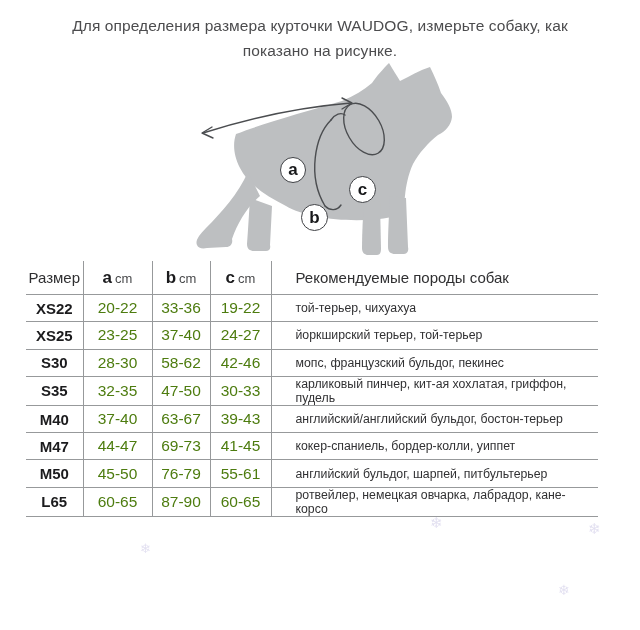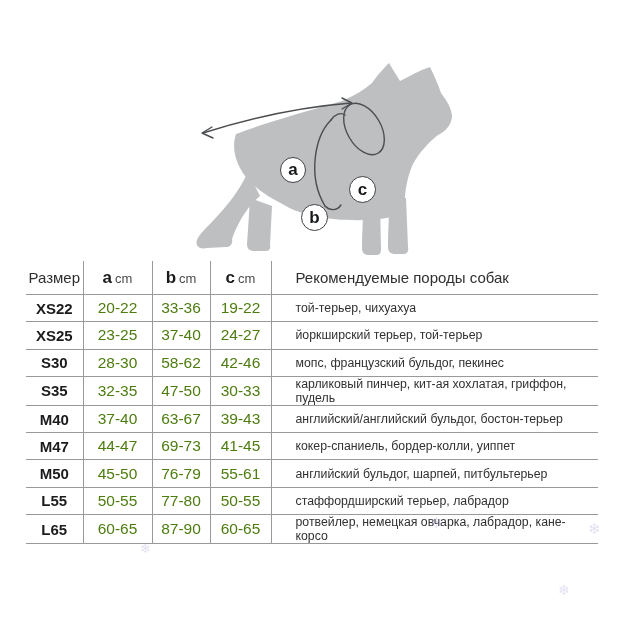--- a/index.html
+++ b/index.html
@@ -41,20 +41,21 @@
   .sf-1 { left:430px; top:514px; font-size:15px; }
   .sf-2 { left:588px; top:520px; font-size:15px; }
   .sf-3 { left:558px; top:582px; font-size:14px; }
   .sf-4 { left:140px; top:541px; font-size:13px; }
 </style>
 </head>
 <body>
 
 <div class="page">
 
+  <p class="intro">Для определения размера курточки WAUDOG, измерьте собаку, как показано на рисунке.</p>
 
   <div class="figure">
     <svg width="640" height="214" viewBox="0 53 640 214">
       <g>
         <path class="dog" d="M 236 134
           C 262 124, 304 112, 342 101
           C 354 96, 364 90, 372 83
           C 376 77, 383 69, 389 63
           C 393 70, 397 76, 400 81
           C 410 76, 420 70, 430 67
@@ -154,27 +155,20 @@
           <td class="col-breeds">кокер-спаниель, бордер-колли, уиппет</td>
         </tr>
         <tr>
           <td class="col-size">M50</td>
           <td class="col-a">45-50</td>
           <td class="col-b">76-79</td>
           <td class="col-c">55-61</td>
           <td class="col-breeds">английский бульдог, шарпей, питбультерьер</td>
         </tr>
         <tr>
-          <td class="col-size">L55</td>
-          <td class="col-a">50-55</td>
-          <td class="col-b">77-80</td>
-          <td class="col-c">50-55</td>
-          <td class="col-breeds">стаффордширский терьер, лабрадор</td>
-        </tr>
-        <tr>
           <td class="col-size">L65</td>
           <td class="col-a">60-65</td>
           <td class="col-b">87-90</td>
           <td class="col-c">60-65</td>
           <td class="col-breeds">ротвейлер, немецкая овчарка, лабрадор, кане-корсо</td>
         </tr>
       </tbody>
   </table>
 
   <span class="snowflake sf-1">❄</span>

